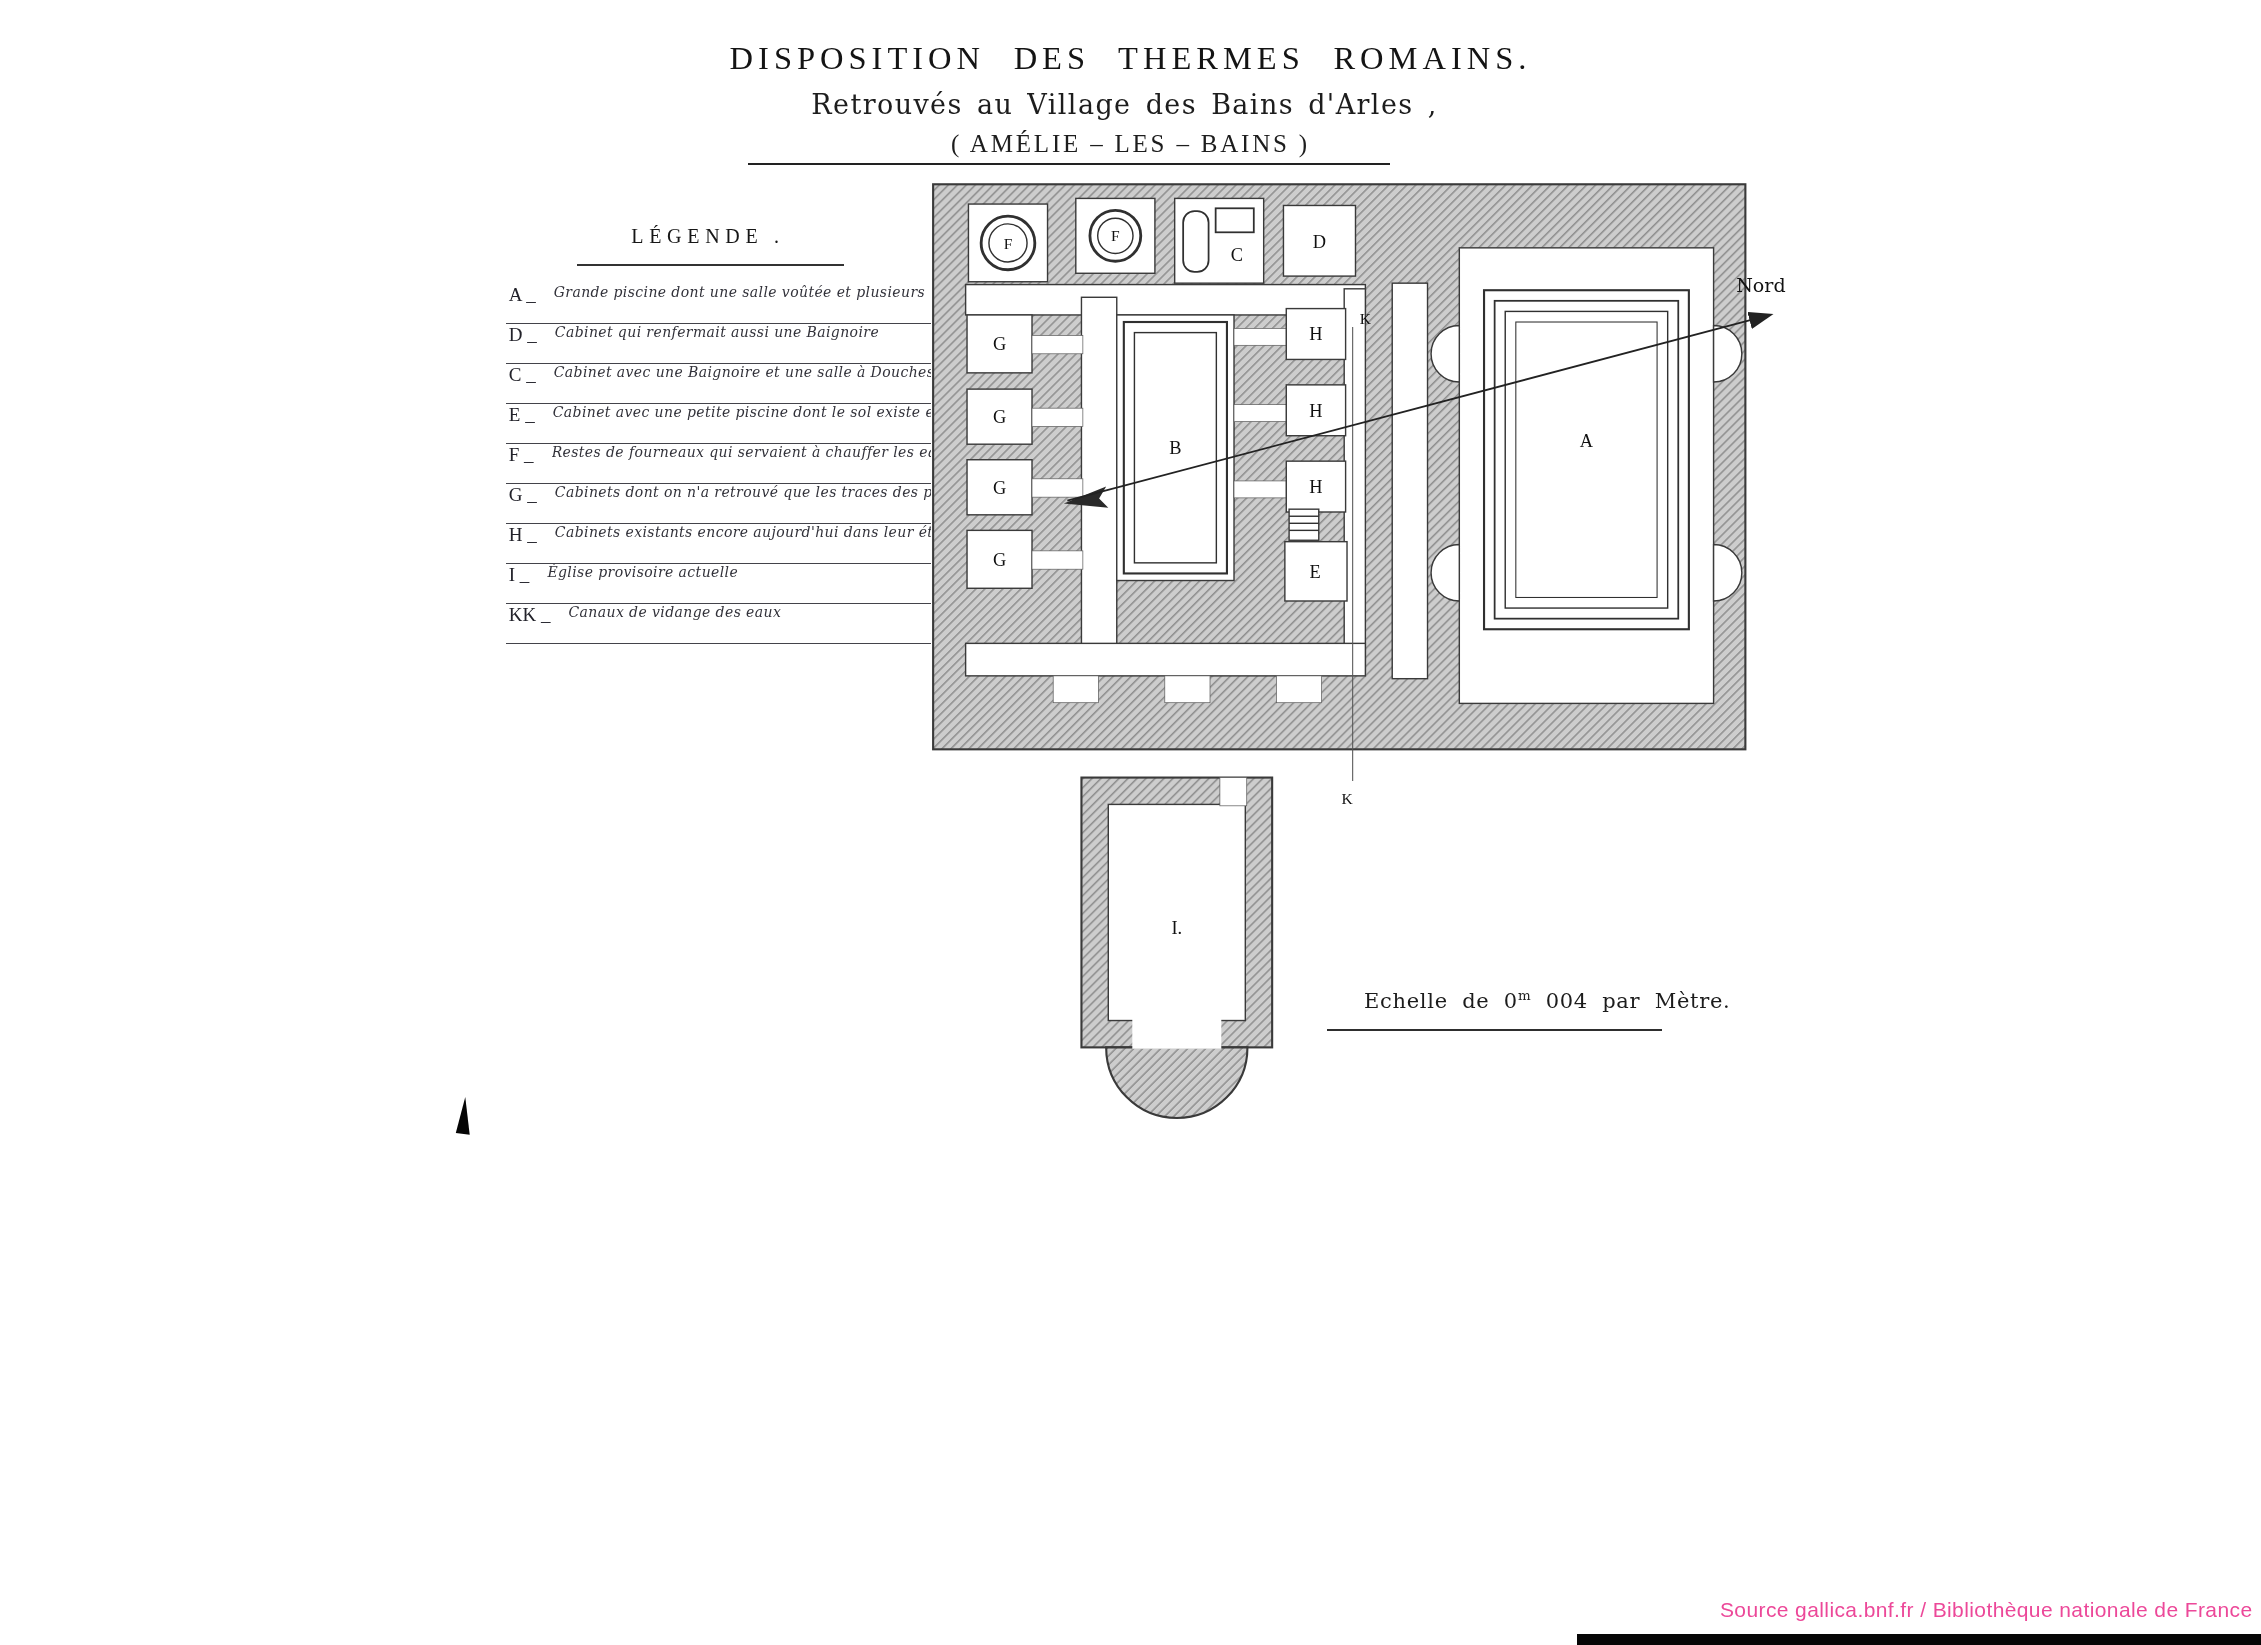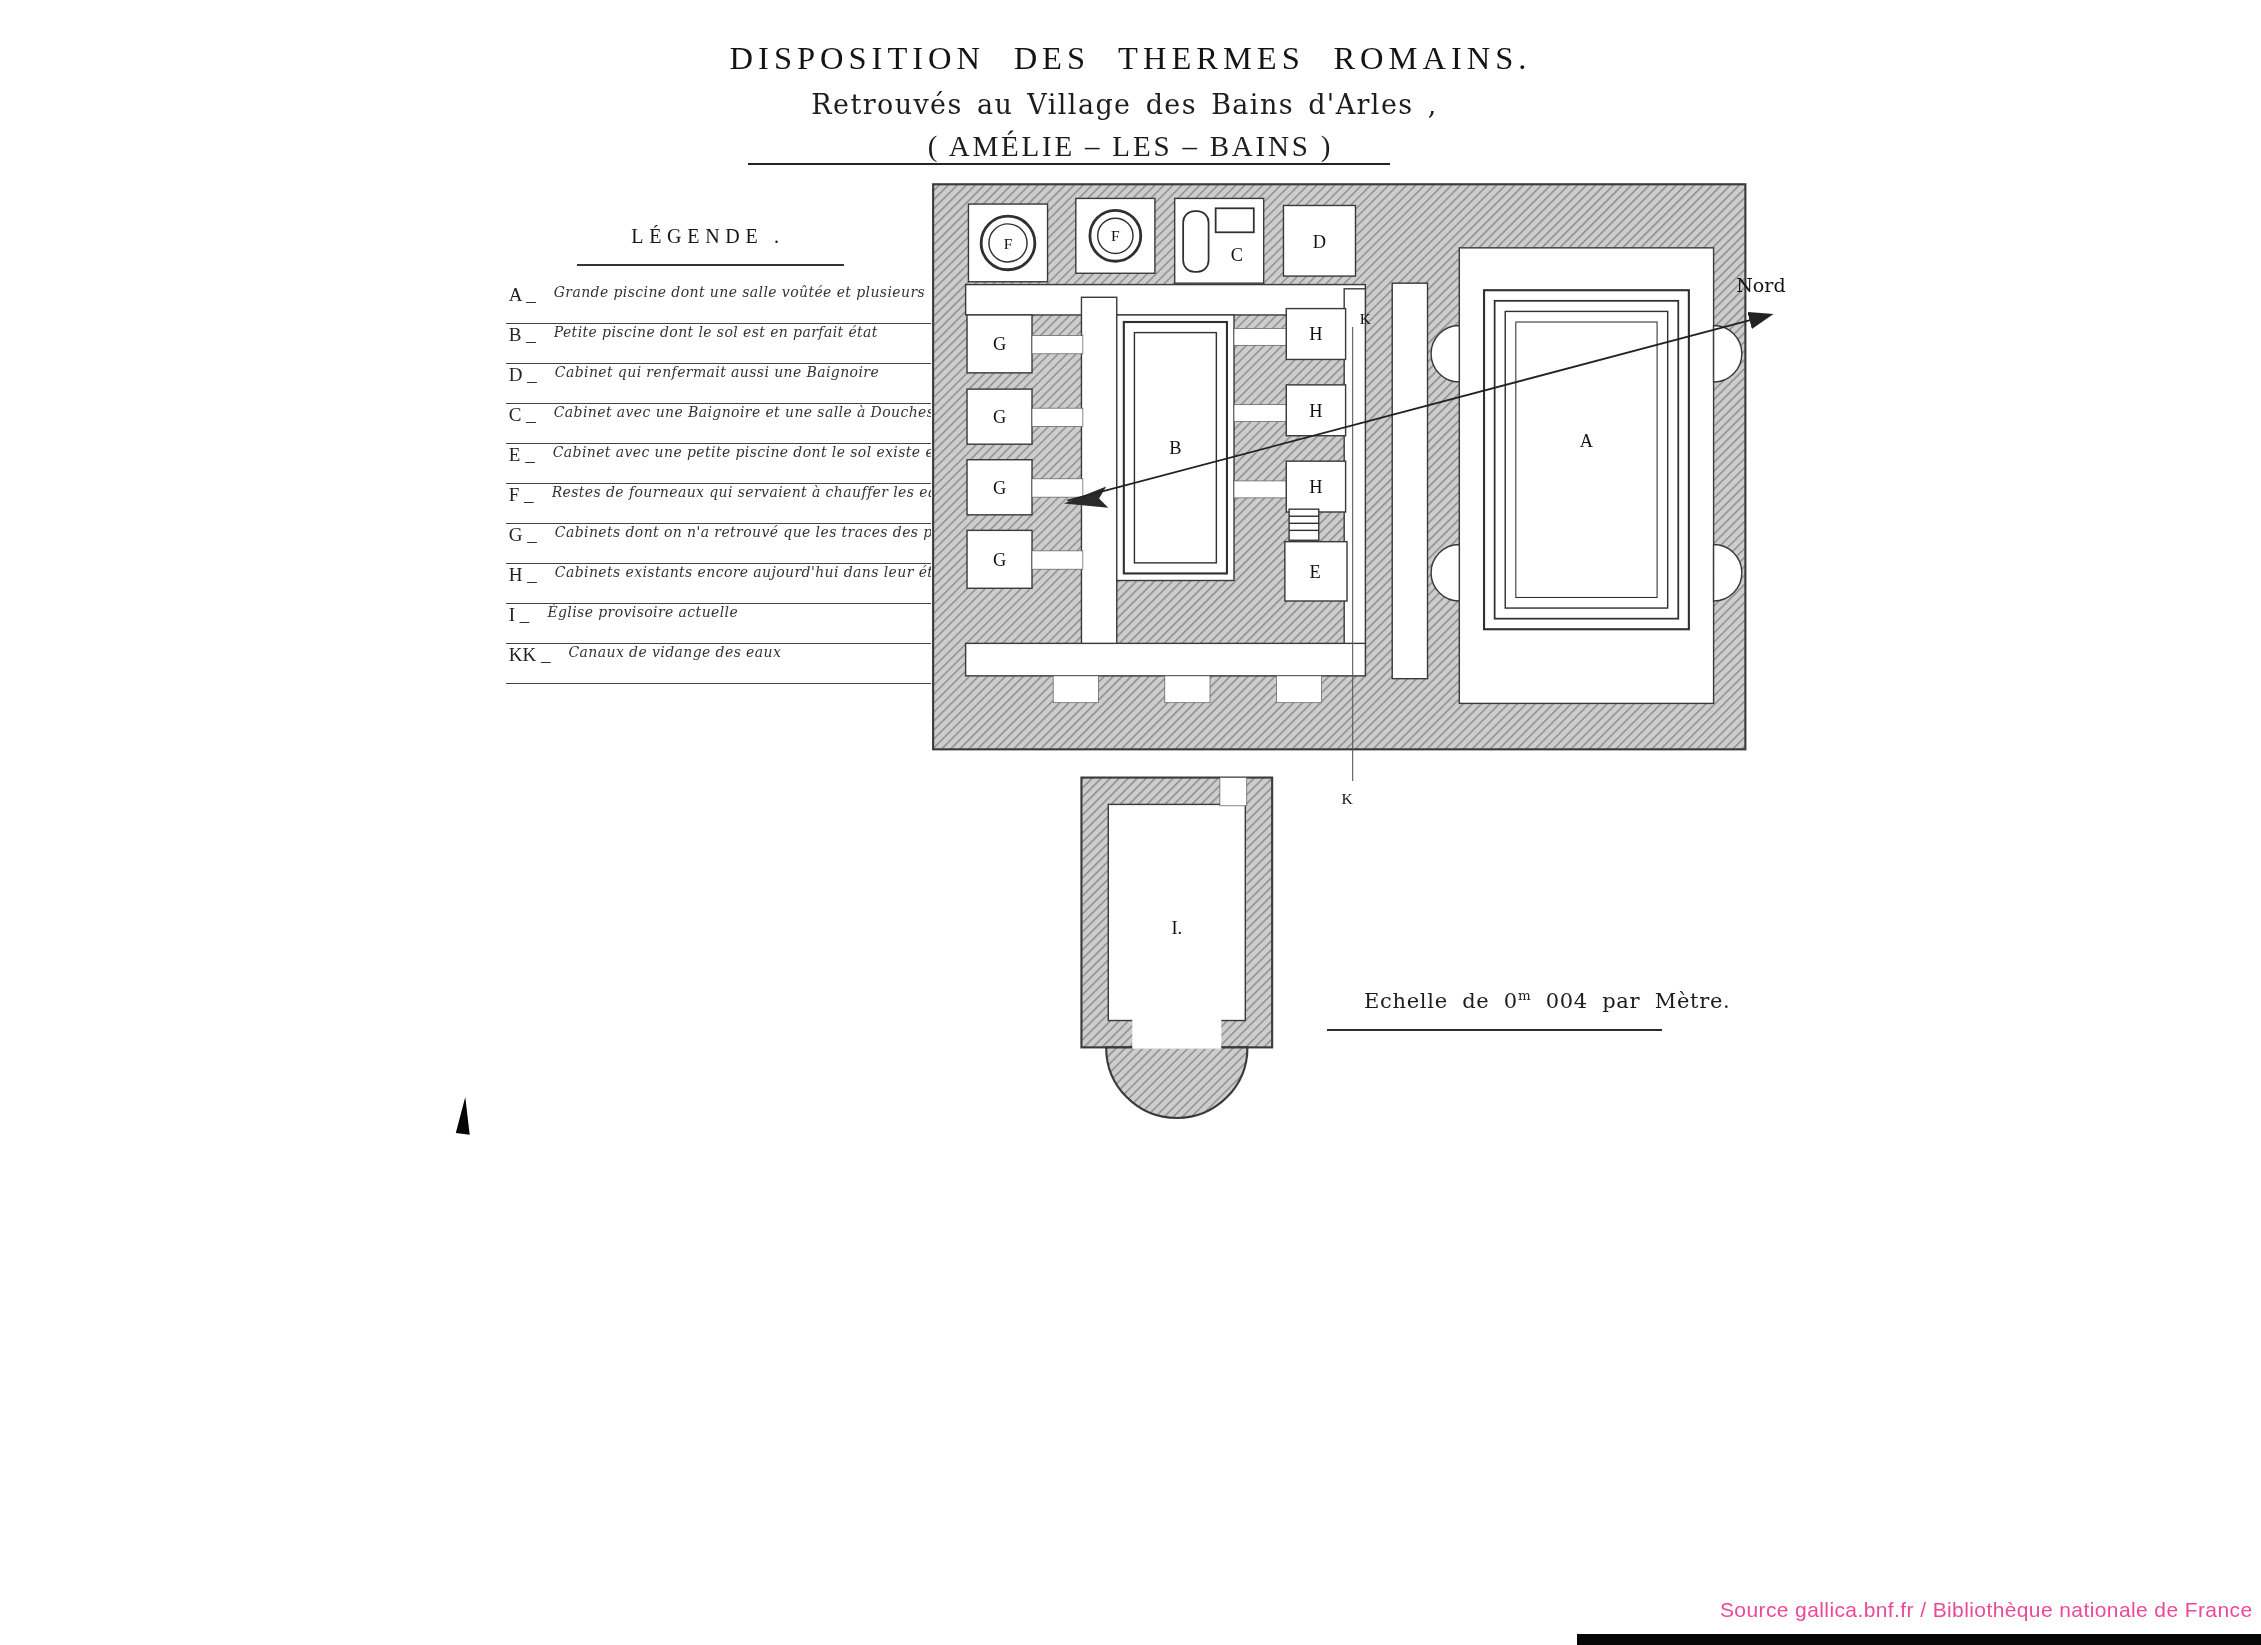--- a/index.html
+++ b/index.html
@@ -14,21 +14,21 @@
     top:40px;left:0;right:0;text-align:center;
     font-size:32.5px;font-weight:normal;letter-spacing:5px;word-spacing:15.5px;color:#141414;
   }
   .subtitle{
     top:89px;left:0;right:12px;text-align:center;
     font-size:27px;letter-spacing:1.4px;word-spacing:4.2px;color:#1d1d1d;
     font-family:"DejaVu Serif", serif;
   }
   .subtitle2{
     top:130px;left:0;right:0;text-align:center;
-    font-size:29px;letter-spacing:2.8px;color:#1d1d1d;
+    font-size:25px;letter-spacing:2.8px;color:#1d1d1d;
   }
   .title-rule{top:163px;left:748px;width:642px;height:2.1px;background:#222;}
 
   
   .legend-heading{
     top:225px;left:616px;width:184px;text-align:center;
     font-size:20px;letter-spacing:5.7px;color:#161616;
   }
   .legend-rule{top:264px;left:577px;width:267px;height:2.1px;background:#333;}
   .legend-list{top:284px;left:506px;width:425px;}
@@ -86,24 +86,20 @@
 <div class="abs subtitle2">( AMÉLIE – LES – BAINS )</div>
 <div class="abs title-rule"></div>
 
 <div class="abs legend-heading">LÉGENDE .</div>
 <div class="abs legend-rule"></div>
 
 <div class="abs legend-list">
   <div class="legend-row">
     <span class="legend-key">A _</span>
     <span class="legend-text">Grande piscine dont une salle voûtée et plusieurs restes sont existants</span>
-  </div>
-  <div class="legend-row">
-    <span class="legend-key">B _</span>
-    <span class="legend-text">Petite piscine dont le sol est en parfait état</span>
   </div>
   <div class="legend-row">
     <span class="legend-key">D _</span>
     <span class="legend-text">Cabinet qui renfermait aussi une Baignoire</span>
   </div>
   <div class="legend-row">
     <span class="legend-key">C _</span>
     <span class="legend-text">Cabinet avec une Baignoire et une salle à Douches</span>
   </div>
   <div class="legend-row">

